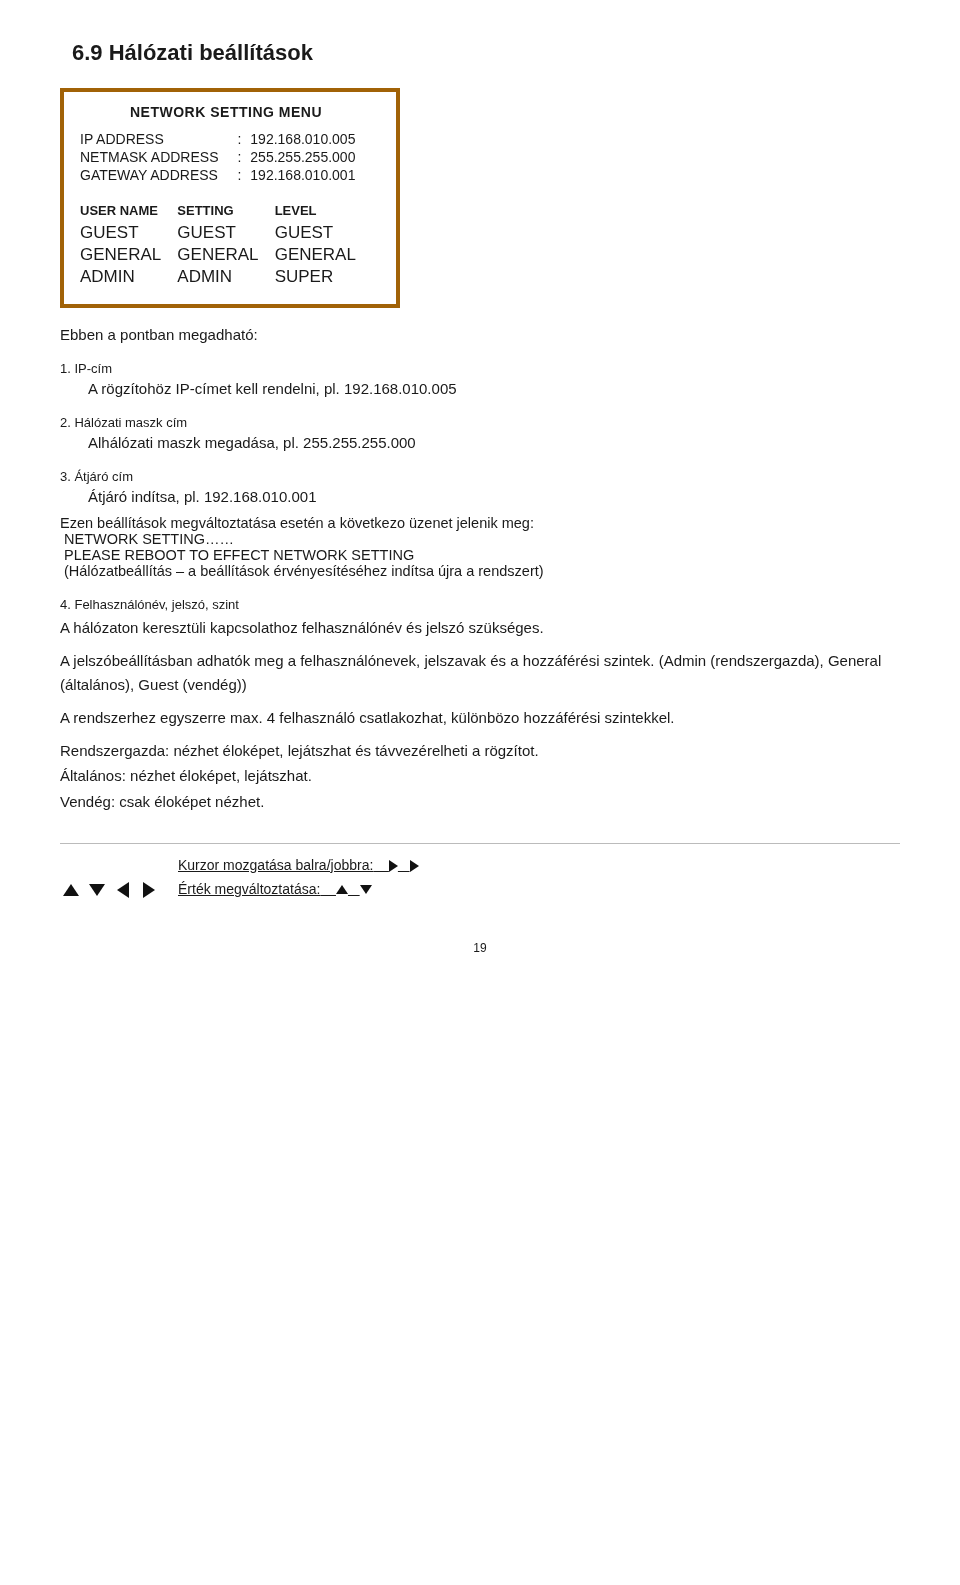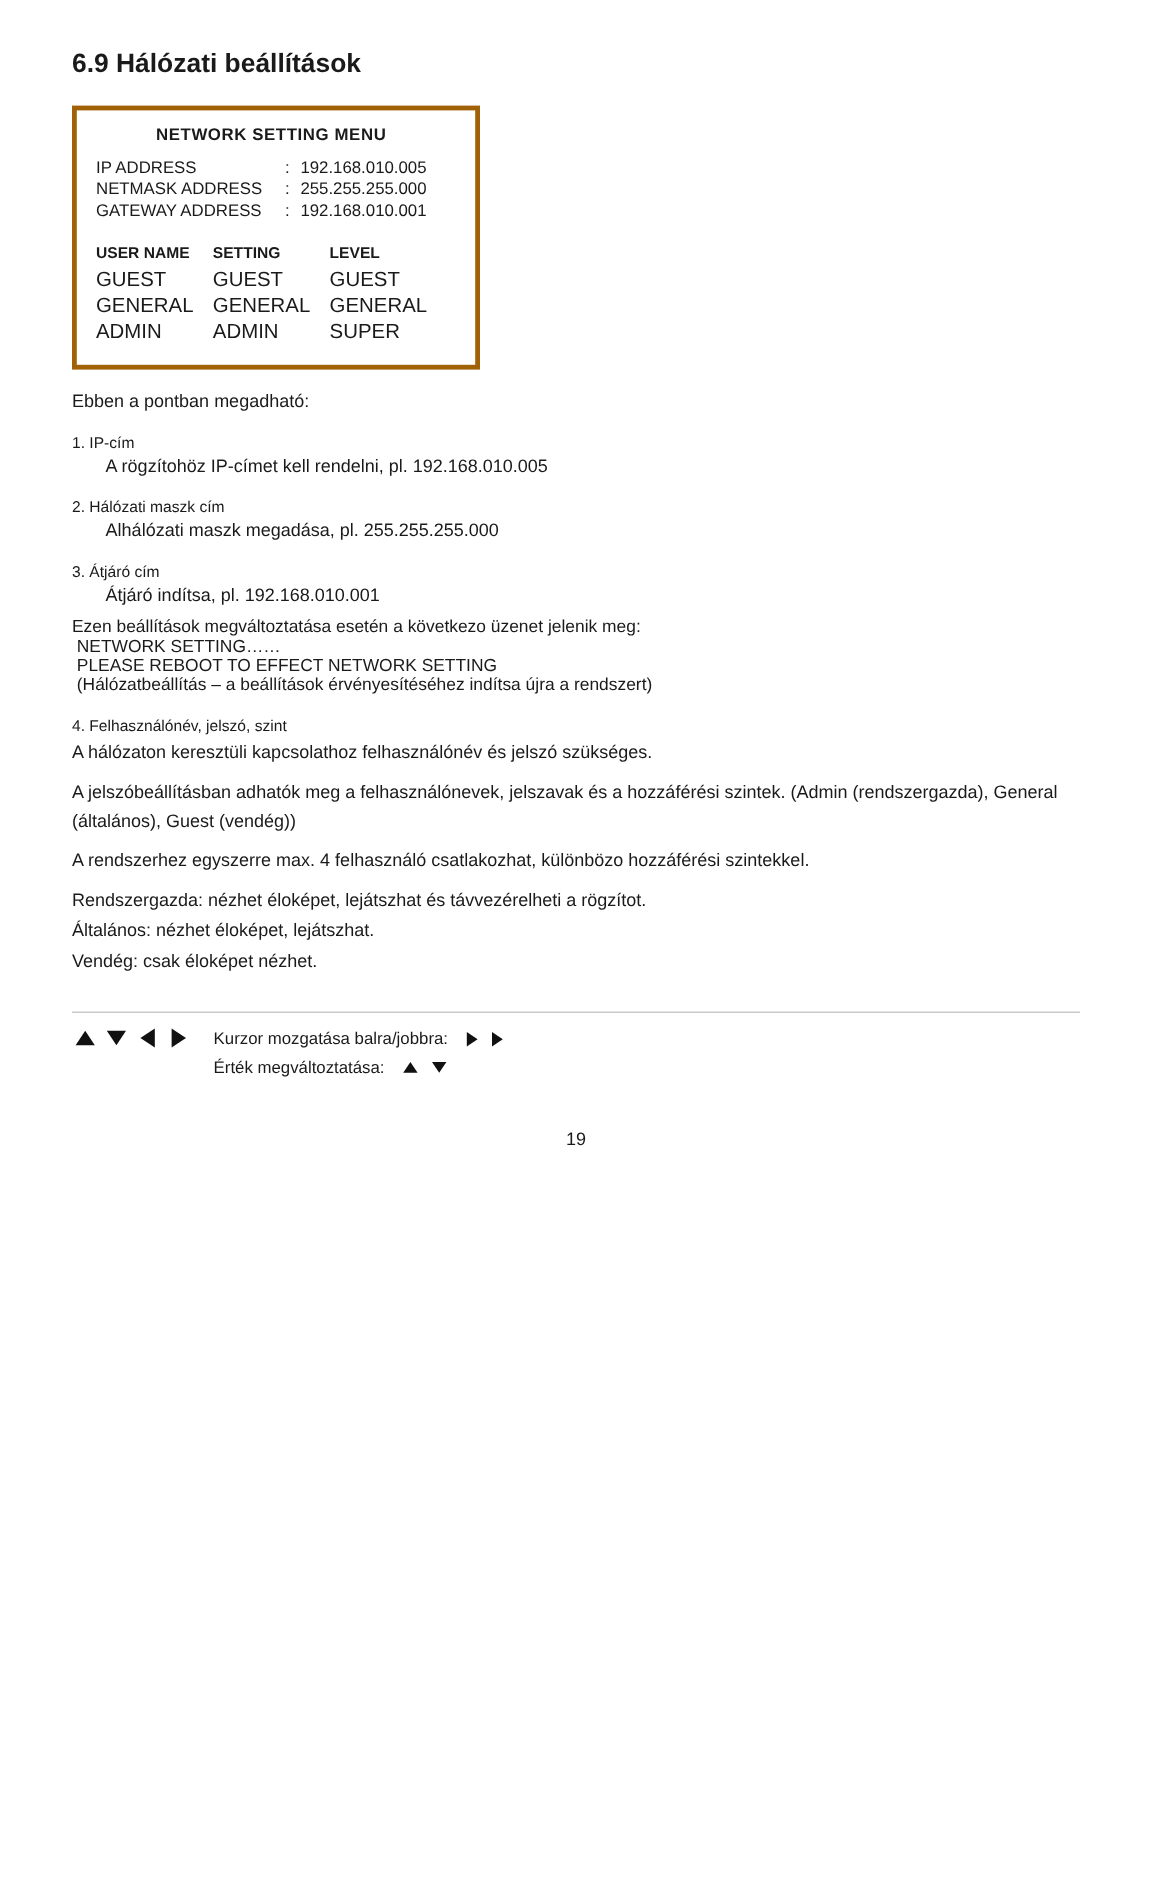--- a/index.html
+++ b/index.html
@@ -9,20 +9,21 @@
       font-size: 15px;
       color: #1a1a1a;
       width: 960px;
       min-height: 1585px;
       padding: 40px 60px 60px 60px;
     }
     h1.page-title {
       font-size: 22px;
       font-weight: bold;
       margin-bottom: 22px;
+      margin-left: 12px;
     }
     .network-menu-box {
       border: 4px solid #a16207;
       display: inline-block;
       padding: 12px 24px 16px 16px;
       margin-bottom: 18px;
       min-width: 340px;
     }
     .network-menu-box .menu-title {
       text-align: center;
@@ -81,22 +82,23 @@
     .notice-block .notice-line {
       margin-left: 4px;
     }
     .body-para {
       font-size: 15px;
       margin-bottom: 10px;
       line-height: 1.55;
     }
     .footer-nav {
       display: flex;
-      align-items: flex-start;
+      align-items: flex-end;
       gap: 0;
+      text-decoration: underline;
     }
     .nav-arrows {
       display: flex;
       gap: 4px;
       margin-right: 18px;
     }
     .arrow-btn {
       width: 22px;
       height: 22px;
       display: flex;
@@ -145,21 +147,21 @@
       border-top: 9px solid #111;
     }
     .arr-sm-right {
       border-top: 6px solid transparent;
       border-bottom: 6px solid transparent;
       border-left: 9px solid #111;
     }
     .page-number {
       text-align: center;
       margin-top: 40px;
-      font-size: 15px;
+      font-size: 12px;
     }
     .divider {
       border: none;
       border-top: 1px solid #bbb;
       margin: 30px 0 10px 0;
     }
   </style>
 </head>
 <body>
 

